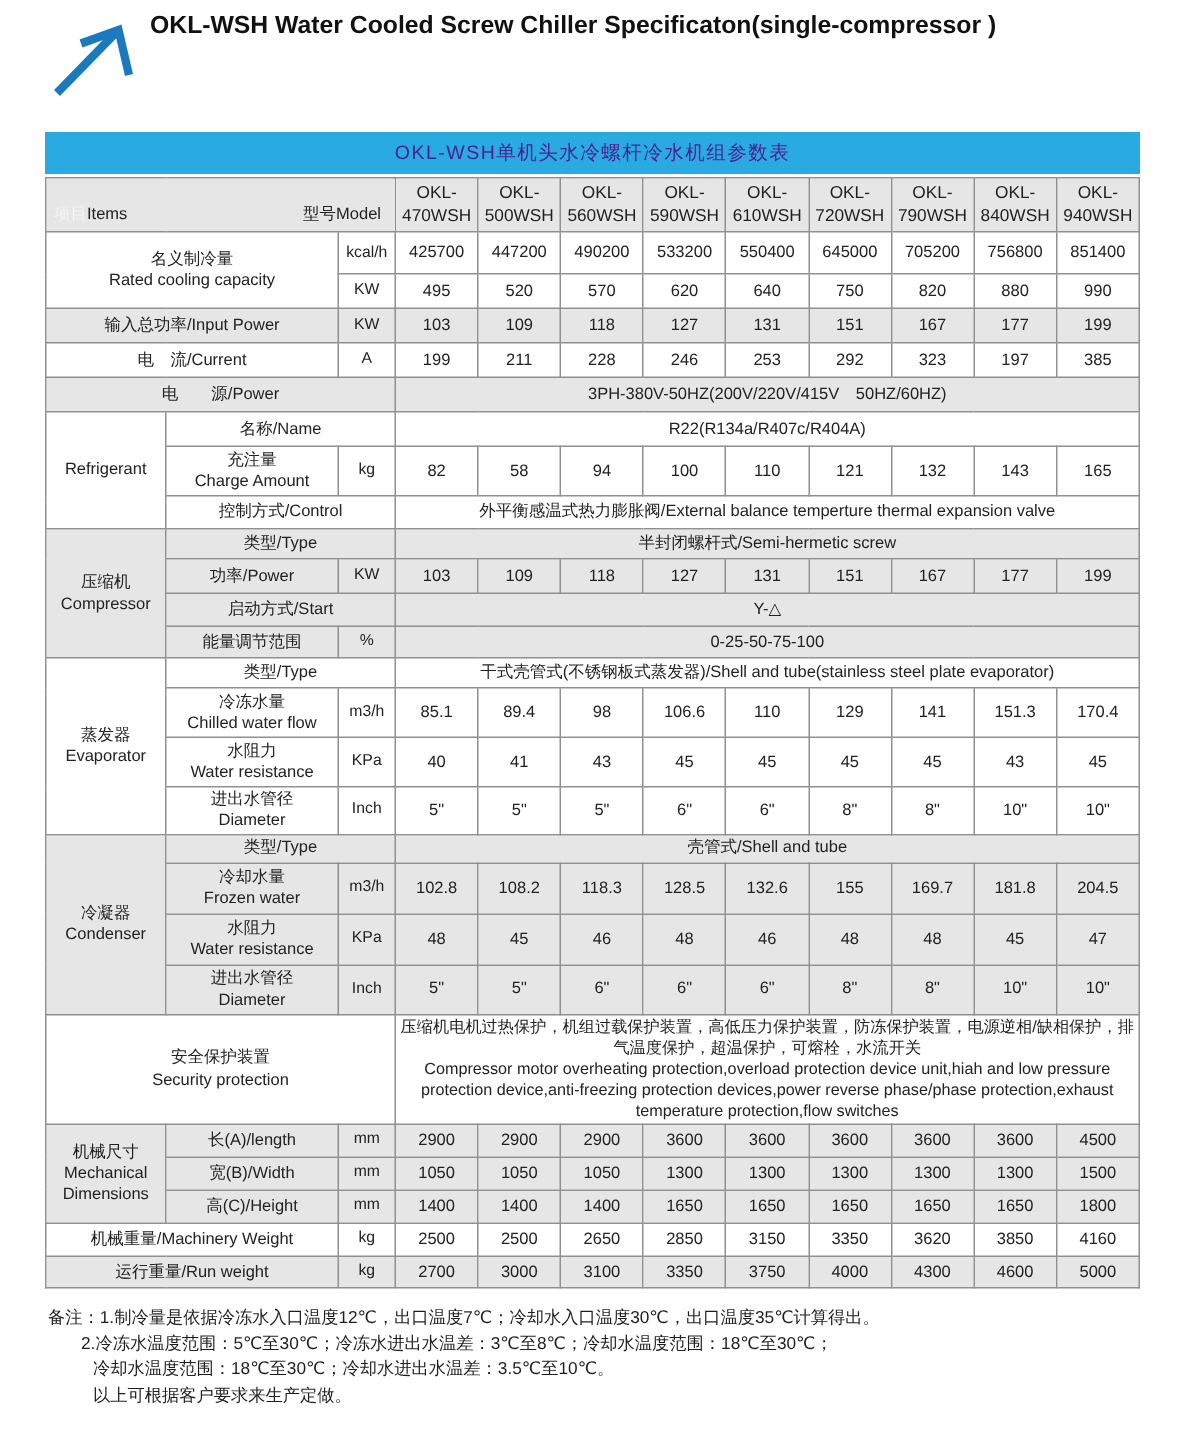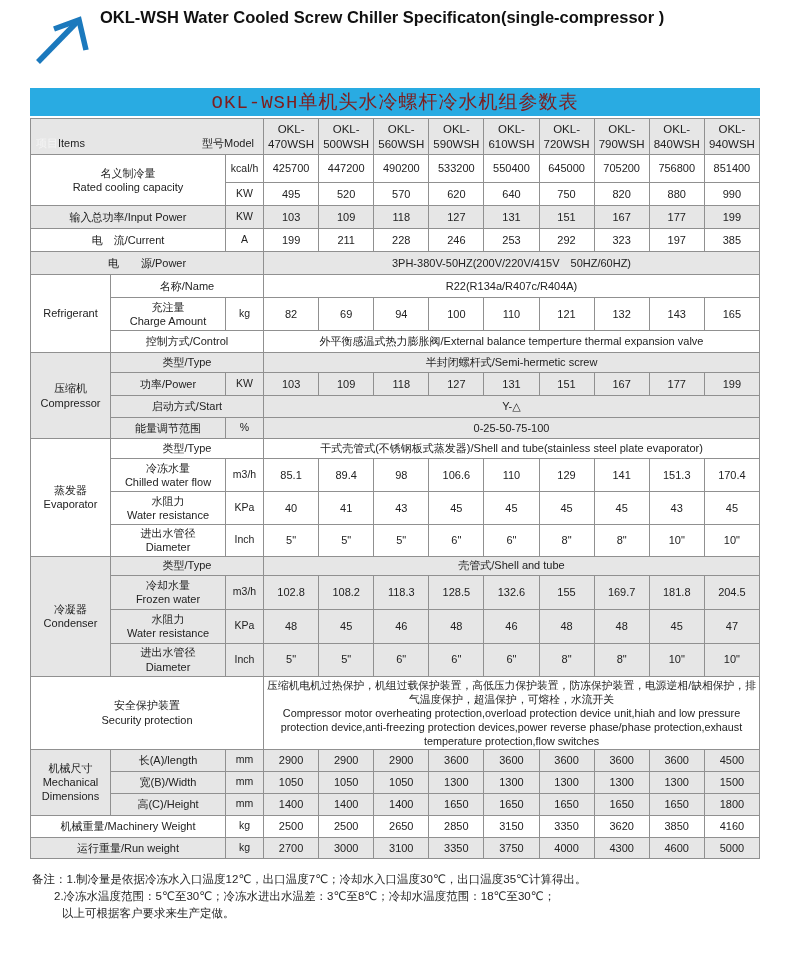--- a/index.html
+++ b/index.html
@@ -6,22 +6,22 @@
   html,body { width:790px; background:#ffffff; font-family:"Liberation Sans","DejaVu Sans",sans-serif; color:#1e1e1e; }
   .page { width:790px; height:957px; background:#fff; position:relative; overflow:hidden; }
 
   
   .doc-header { position:relative; padding:6px 0 0 100px; height:66px; }
   .logo { position:absolute; left:32px; top:8px; width:62px; height:58px; }
   .title-zh { font-size:25px; font-weight:bold; letter-spacing:0.5px; line-height:1.2; white-space:nowrap; }
   .title-en { font-size:16.5px; font-weight:bold; color:#111; margin-top:2px; white-space:nowrap; }
 
   
-  .banner { margin:22px 30px 2px 30px; height:28px; background:#29abe2; color:#7f1d1d;
-            display:flex; align-items:center; justify-content:center; font-size:19px; letter-spacing:1px;font-family:Liberation Mono, monospace; }
+  .banner { margin:22px 30px 2px 30px; height:28px; background:#29abe2; color:#4c1d95;
+            display:flex; align-items:center; justify-content:center; font-size:13px; letter-spacing:1px; }
 
   
   table.spec { width:730px; margin-left:30px; border-collapse:collapse; table-layout:fixed;
                font-size:11px; color:#222; }
   table.spec td, table.spec th { border:1px solid #909090; text-align:center; vertical-align:middle;
                padding:1px 2px; font-weight:normal; background:#ffffff; line-height:1.3; overflow:hidden; }
   table.spec tr.shade td, table.spec tr.shade th { background:#e6e6e6; }
   table.spec thead th { background:#e6e6e6; }
   thead tr { height:36px; }
   th.model-cell { font-size:11.5px; line-height:1.3; }
@@ -150,21 +150,21 @@
         </tr>
         <tr style="height: 23px;">
           <td rowspan="3" class="cat">Refrigerant</td>
           <td colspan="2" class="lbl">名称/Name</td>
           <td colspan="9">R22(R134a/R407c/R404A)</td>
         </tr>
         <tr style="height: 33px;">
           <td class="lbl">充注量<br>Charge Amount</td>
           <td class="unit">kg</td>
           <td>82</td>
-          <td>69</td>
+          <td>58</td>
           <td>94</td>
           <td>100</td>
           <td>110</td>
           <td>121</td>
           <td>132</td>
           <td>143</td>
           <td>165</td>
         </tr>
         <tr style="height: 22px;">
           <td colspan="2" class="lbl">控制方式/Control</td>
@@ -354,16 +354,17 @@
           <td>4300</td>
           <td>4600</td>
           <td>5000</td>
         </tr>
       </tbody>
   </table>
 
   <div class="notes">
       <div class="ind0">备注：1.制冷量是依据冷冻水入口温度12℃，出口温度7℃；冷却水入口温度30℃，出口温度35℃计算得出。</div>
       <div class="ind1">2.冷冻水温度范围：5℃至30℃；冷冻水进出水温差：3℃至8℃；冷却水温度范围：18℃至30℃；</div>
+      <div class="ind2">冷却水温度范围：18℃至30℃；冷却水进出水温差：3.5℃至10℃。</div>
       <div class="ind2">以上可根据客户要求来生产定做。</div>
     </div>
 
 </div>
 
 </body></html>

